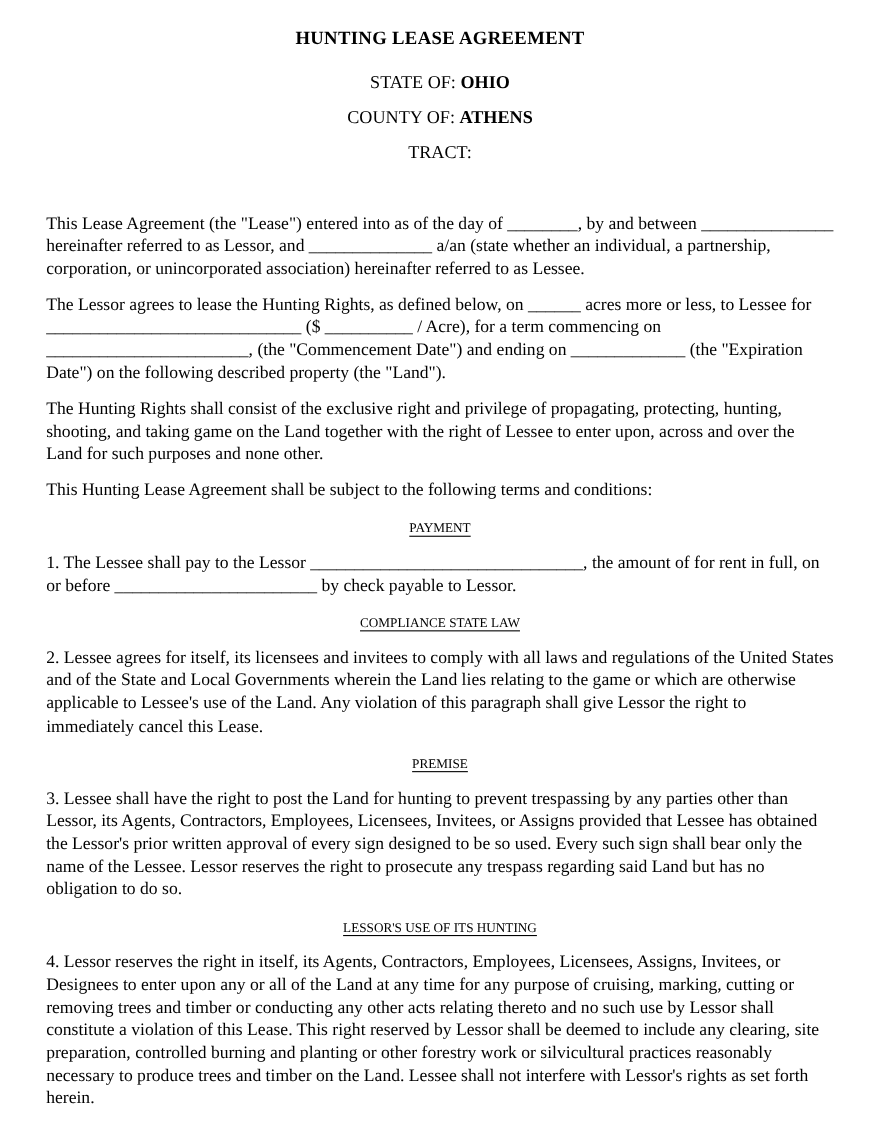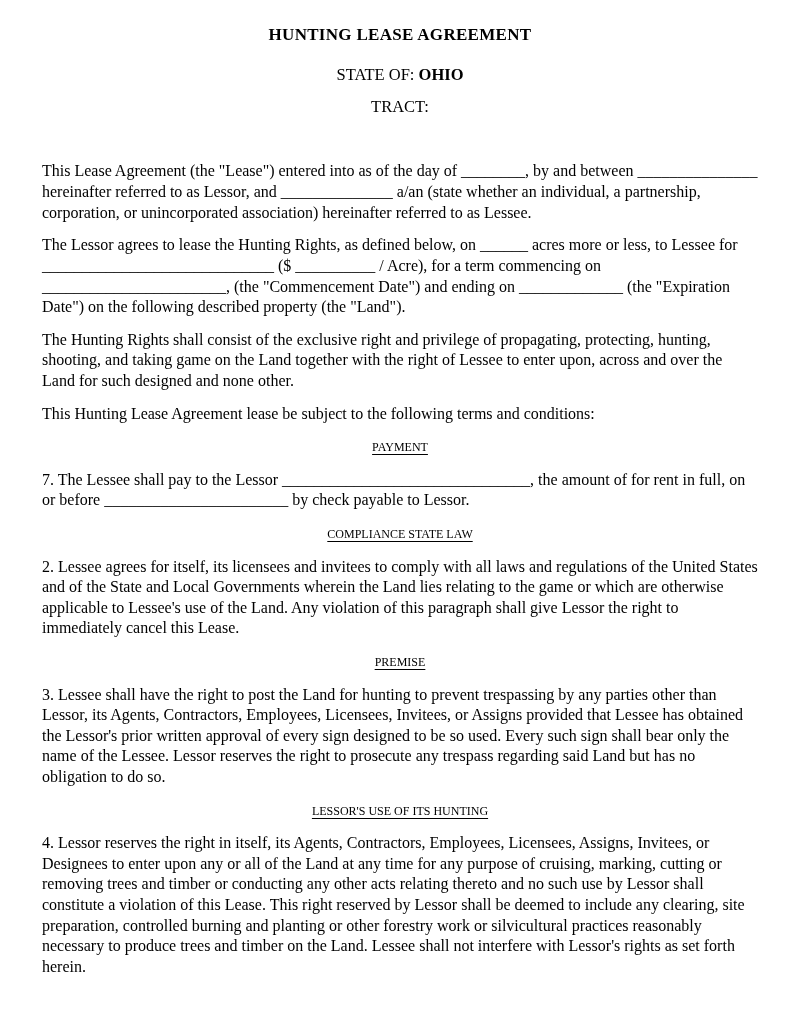--- a/index.html
+++ b/index.html
@@ -55,35 +55,36 @@
 </head>
 <body>
 
 <div class="page">
 
   <h1 class="doc-title">HUNTING LEASE AGREEMENT</h1>
 
   <div class="header-fields">
     <p class="field"><span class="field-label">STATE OF:</span> <span class="field-value">OHIO</span></p>
 
+    <p class="field"><span class="field-label">COUNTY OF:</span> <span class="field-value">ATHENS</span></p>
 
     <p class="field"><span class="field-label">TRACT:</span> <span class="field-value"></span></p>
   </div>
 
   <p class="para">This Lease Agreement (the "Lease") entered into as of the day of ________, by and between _______________ hereinafter referred to as Lessor, and ______________ a/an (state whether an individual, a partnership, corporation, or unincorporated association) hereinafter referred to as Lessee.</p>
 
   <p class="para">The Lessor agrees to lease the Hunting Rights, as defined below, on ______ acres more or less, to Lessee for _____________________________ ($ __________ / Acre), for a term commencing on _______________________, (the "Commencement Date") and ending on _____________ (the "Expiration Date") on the following described property (the "Land").</p>
 
-  <p class="para">The Hunting Rights shall consist of the exclusive right and privilege of propagating, protecting, hunting, shooting, and taking game on the Land together with the right of Lessee to enter upon, across and over the Land for such designed and none other.</p>
+  <p class="para">The Hunting Rights shall consist of the exclusive right and privilege of propagating, protecting, hunting, shooting, and taking game on the Land together with the right of Lessee to enter upon, across and over the Land for such purposes and none other.</p>
 
-  <p class="para">This Hunting Lease Agreement lease be subject to the following terms and conditions:</p>
+  <p class="para">This Hunting Lease Agreement shall be subject to the following terms and conditions:</p>
 
   <section>
     <h2 class="section-heading">PAYMENT</h2>
-    <p class="para">7. The Lessee shall pay to the Lessor _______________________________, the amount of for rent in full, on or before _______________________ by check payable to Lessor.</p>
+    <p class="para">1. The Lessee shall pay to the Lessor _______________________________, the amount of for rent in full, on or before _______________________ by check payable to Lessor.</p>
   </section>
 
   <section>
     <h2 class="section-heading">COMPLIANCE STATE LAW</h2>
     <p class="para">2. Lessee agrees for itself, its licensees and invitees to comply with all laws and regulations of the United States and of the State and Local Governments wherein the Land lies relating to the game or which are otherwise applicable to Lessee's use of the Land. Any violation of this paragraph shall give Lessor the right to immediately cancel this Lease.</p>
   </section>
 
   <section>
     <h2 class="section-heading">PREMISE</h2>
     <p class="para">3. Lessee shall have the right to post the Land for hunting to prevent trespassing by any parties other than Lessor, its Agents, Contractors, Employees, Licensees, Invitees, or Assigns provided that Lessee has obtained the Lessor's prior written approval of every sign designed to be so used. Every such sign shall bear only the name of the Lessee. Lessor reserves the right to prosecute any trespass regarding said Land but has no obligation to do so.</p>

